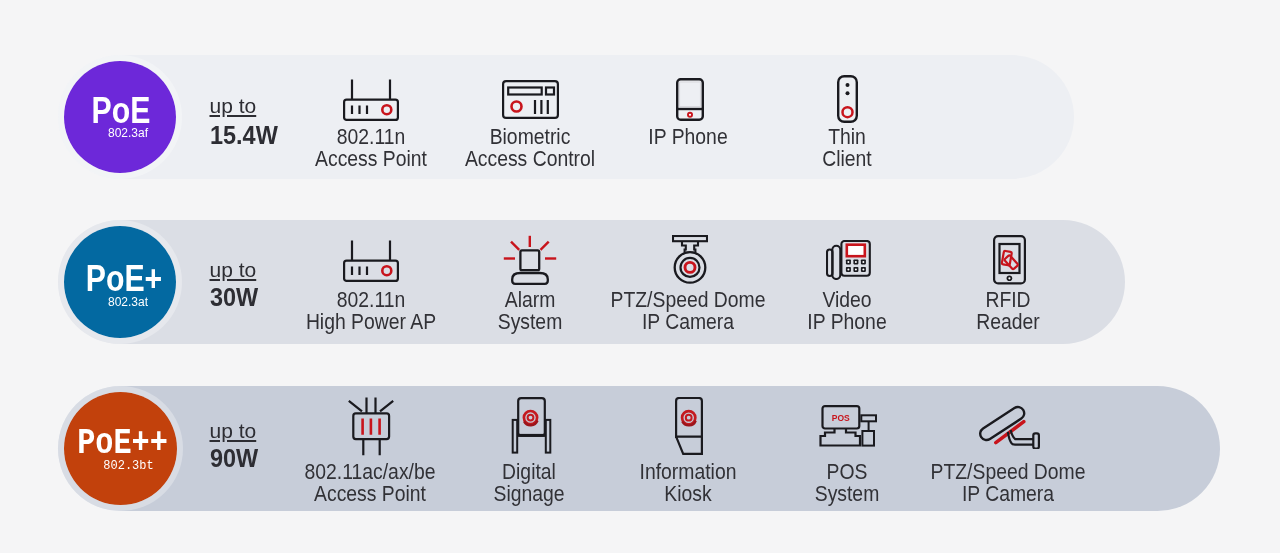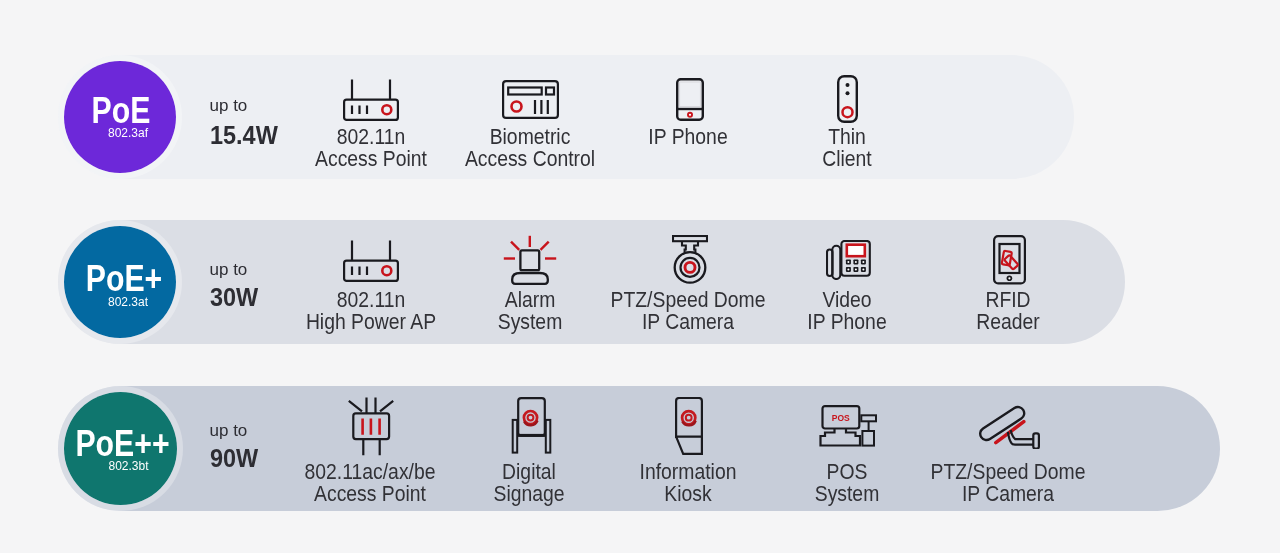--- a/index.html
+++ b/index.html
@@ -5,21 +5,21 @@
   html,body{margin:0;padding:0;}
   body{width:1280px;height:553px;background:#f5f5f6;position:relative;overflow:hidden;
        font-family:"Liberation Sans",sans-serif;}
   .pill{position:absolute;border-radius:63px;}
   .circ{position:absolute;border-radius:50%;box-sizing:border-box;
         border:6px solid rgba(255,255,255,0.3);background-clip:padding-box;color:#fff;text-align:center;}
   .poe{position:absolute;left:0;width:100%;font-weight:700;font-size:36px;line-height:36px;
        transform:scaleX(0.84);transform-origin:50% 50%;}
   .std{position:absolute;left:8px;width:100%;font-size:12px;line-height:13px;}
   .upto{position:absolute;left:209.5px;color:#2d2d33;}
-  .upto .l1{font-size:17px;line-height:20.5px;}
+  .upto .l1{font-size:21px;line-height:20.5px;text-decoration:underline;}
   .upto .l2{font-size:25.5px;line-height:25.5px;font-weight:700;
             transform:scaleX(0.92);transform-origin:0 50%;}
   .lbl{position:absolute;width:220px;text-align:center;color:#313136;
        font-size:22px;line-height:22px;transform:scaleX(0.88);transform-origin:50% 50%;}
   .icon{position:absolute;}
 </style>
 </head>
 <body>
 
 <div class="pill" style="left:58px;top:55px;width:1016px;height:124px;background:#edeff3;"></div>
@@ -27,21 +27,21 @@
 <div class="pill" style="left:58px;top:386px;width:1162px;height:125px;background:#c7cdd9;"></div>
 
 <div class="circ" style="left:58px;top:55px;width:124px;height:124px;background-color:#6d28d9;">
   <div class="poe" style="top:32px;margin-left:0.5px;">PoE</div>
   <div class="std" style="top:65.5px;">802.3af</div>
 </div>
 <div class="circ" style="left:58px;top:219.5px;width:124px;height:124px;background-color:#0369a1;">
   <div class="poe" style="top:35px;margin-left:3.5px;">PoE+</div>
   <div class="std" style="top:70.8px;text-align:center;">802.3at</div>
 </div>
-<div class="circ" style="left:58px;top:386px;width:125px;height:125px;background-color:#0f766e;">
+<div class="circ" style="left:58px;top:386px;width:125px;height:125px;background-color:#c2410c;font-family:Liberation Mono, monospace;">
   <div class="poe" style="top:33.7px;margin-left:1.5px;">PoE++</div>
   <div class="std" style="top:68.1px;">802.3bt</div>
 </div>
 
 <div class="upto" style="top:95.9px;">
     <div class="l1">up to</div>
     <div class="l2" style="margin-top:6.2px;">15.4W</div>
   </div>
 <div class="upto" style="top:259.6px;">
     <div class="l1">up to</div>

